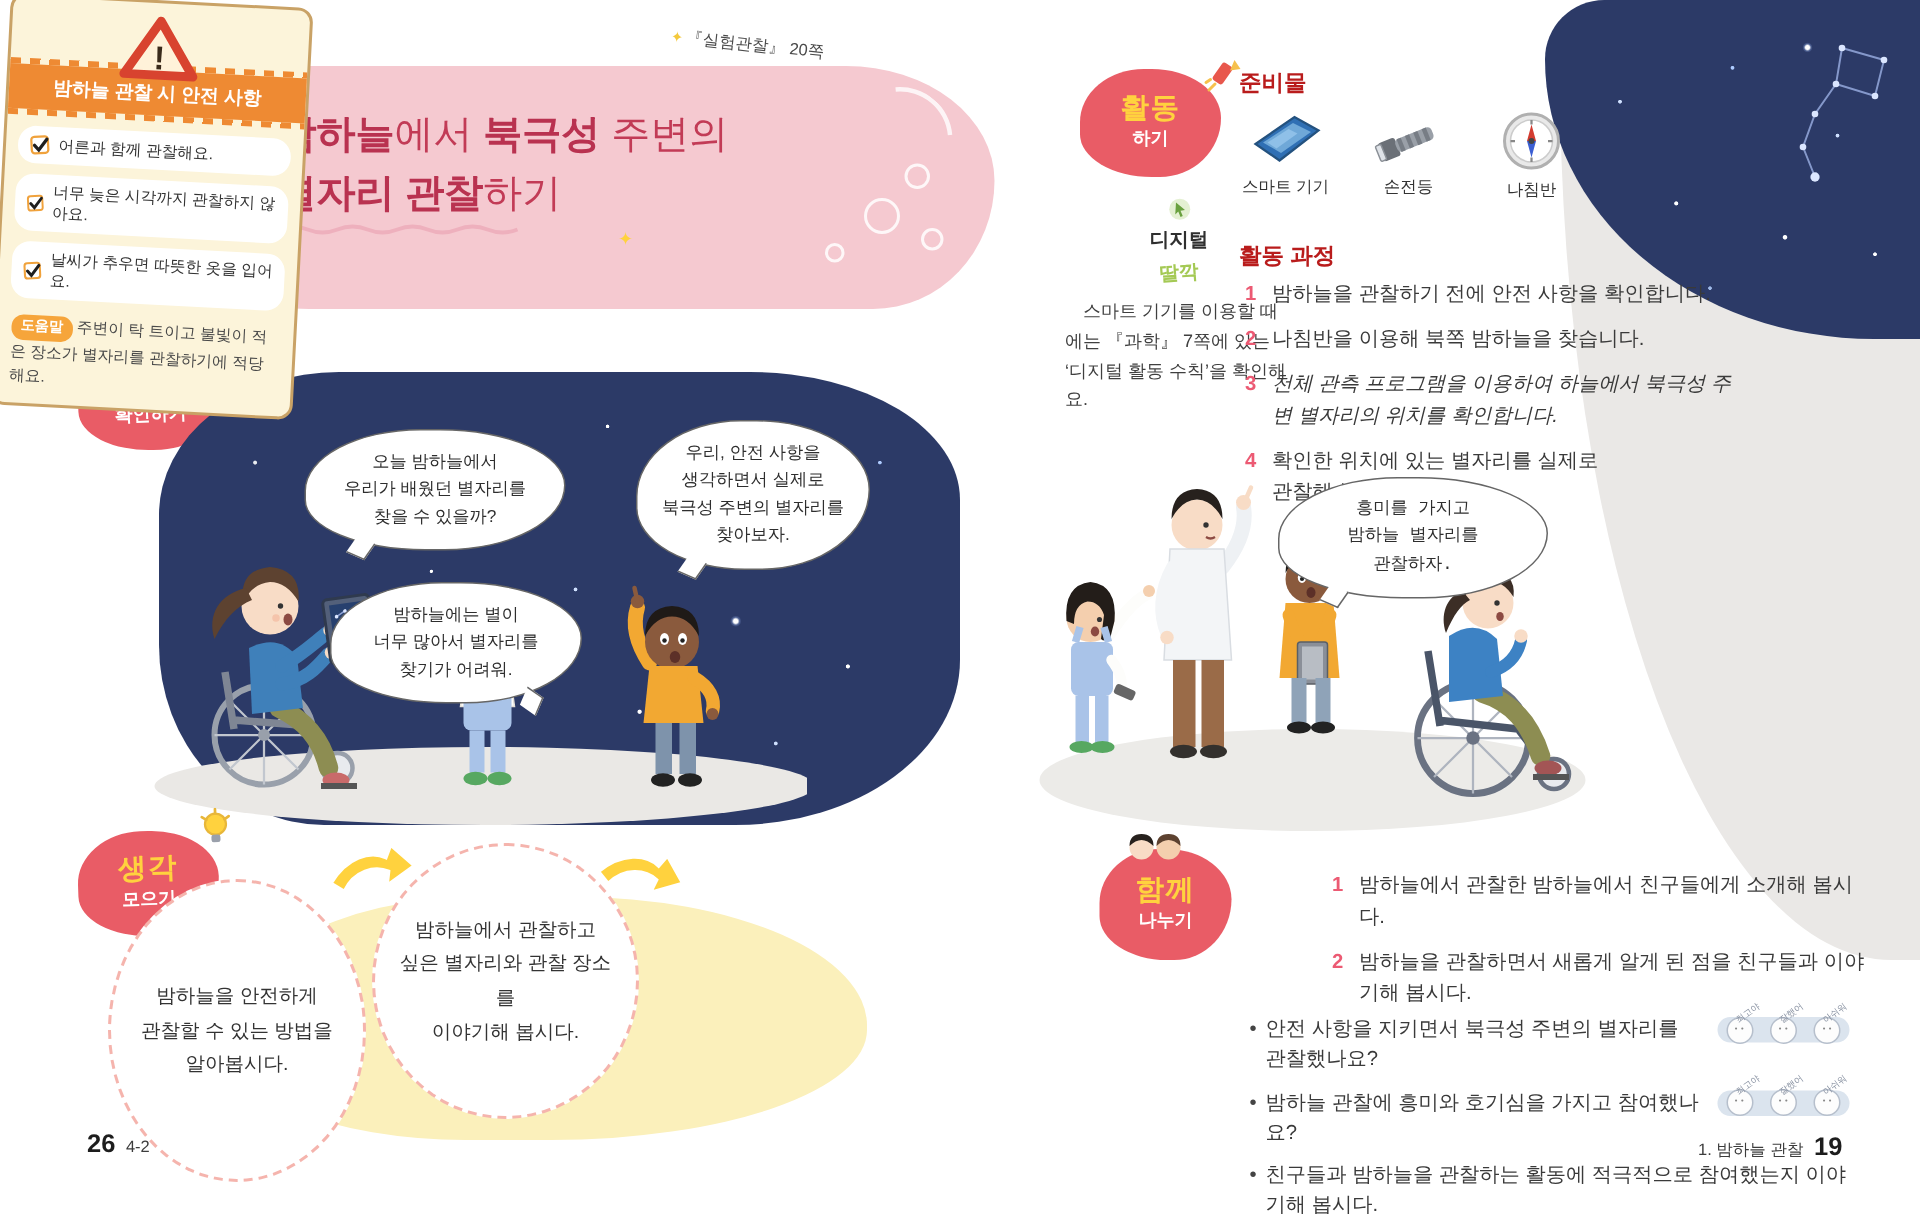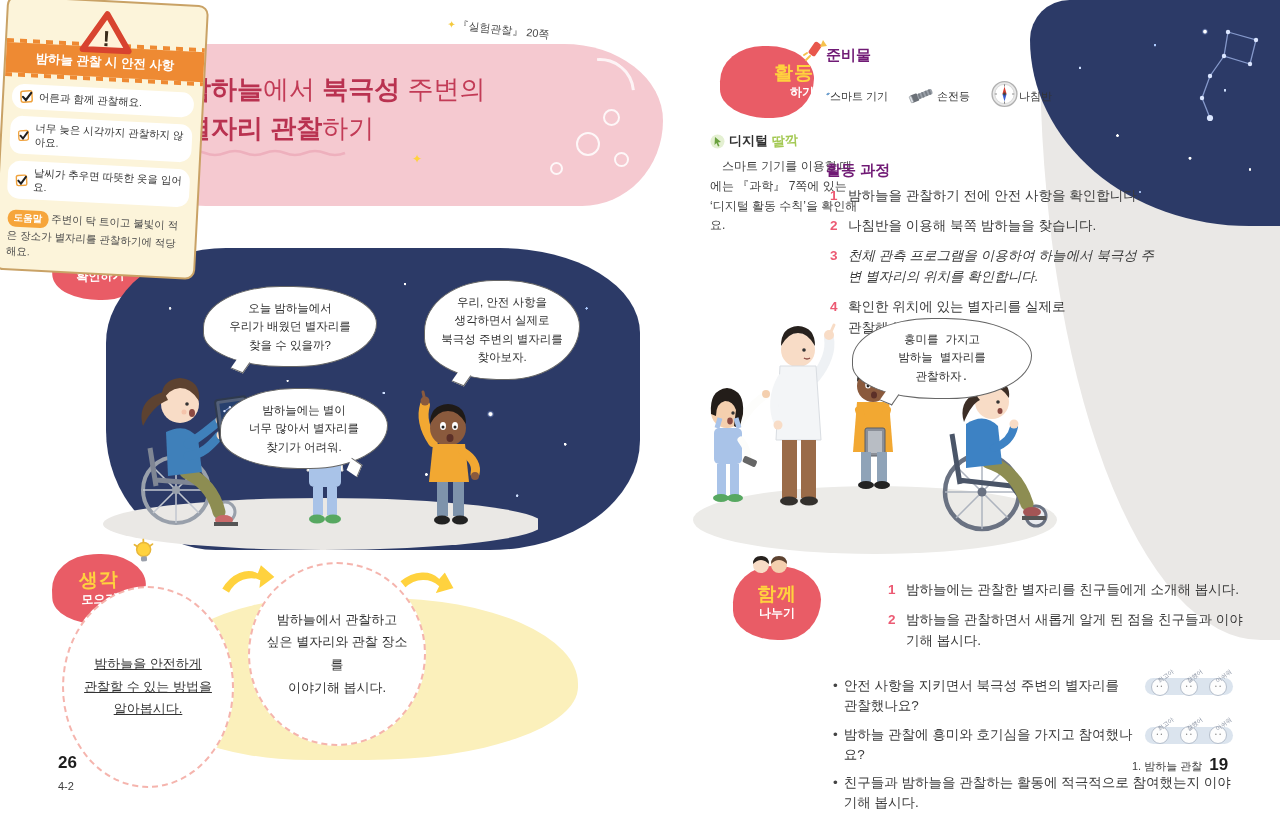--- a/index.html
+++ b/index.html
@@ -86,27 +86,27 @@
     border-top-left-radius:45px;border-bottom-left-radius:100% 94%;
     background-image:
       radial-gradient(circle at 20% 30%,#cfe0ff 0 1px,transparent 1.5px),
       radial-gradient(circle at 35% 60%,#fff 0 1.1px,transparent 1.6px),
       radial-gradient(circle at 50% 20%,#aecbff 0 1px,transparent 1.5px),
       radial-gradient(circle at 64% 70%,#fff 0 1.2px,transparent 1.8px),
       radial-gradient(circle at 78% 40%,#cfe0ff 0 1px,transparent 1.5px),
       radial-gradient(circle at 88% 75%,#fff 0 1px,transparent 1.5px),
       radial-gradient(circle at 44% 85%,#9fb9e8 0 1px,transparent 1.4px),
       radial-gradient(circle at 70% 14%,#fff 0 1.3px,rgba(160,190,255,.3) 2.4px,transparent 3.4px);}
-  #activity-badge{left:720px;top:46px;width:94px;height:72px;align-items:flex-end;}
-  .red-heading{position:absolute;font-size:15px;font-weight:800;color:#701a75;}
+  #activity-badge{left:720px;top:46px;width:94px;height:72px;}
+  .red-heading{position:absolute;font-size:15px;font-weight:800;color:#b91c1c;}
   #materials-row{left:826px;top:74px;display:flex;gap:20px;}
-  .mat-item{width:62px;display:flex;flex-direction:row;align-items:center;}
+  .mat-item{width:62px;display:flex;flex-direction:column;align-items:center;}
   .mat-item .lbl{font-size:11px;color:#333;margin-top:5px;white-space:nowrap;}
   #digital-note{left:710px;top:132px;width:152px;}
-  #digital-note .head{font-size:13px;font-weight:800;color:#2f2f2f;display:flex;align-items:center;gap:4px;}
+  #digital-note .head{font-size:13px;font-weight:800;color:#2f2f2f;display:flex;align-items:center;gap:4px;flex-direction:column;}
   #digital-note .head .accent{color:#a4c954;transform:rotate(-4deg);display:inline-block;}
   #digital-note .body{margin-top:7px;font-size:12px;line-height:1.65;color:#3f3f3f;text-indent:12px;}
   #steps{left:830px;top:186px;width:330px;}
   .step{display:flex;gap:7px;margin-bottom:9px;font-size:13.5px;line-height:1.55;color:#3a3a3a;}
   .step .num{color:#ec5a73;font-weight:800;min-width:11px;}
 
   
   #safety-card{left:1066px;top:270px;width:202px;background:#fcf4da;border:2px solid #c9a266;
     border-radius:10px;transform:rotate(3deg);box-sizing:border-box;padding-bottom:10px;z-index:5;}
   #safety-card .band{position:relative;background:#ee8a33;height:30px;margin-top:-8px;
@@ -295,36 +295,36 @@
   <div id="think-badge" class="blob-badge">
     <svg style="position:absolute;right:-10px;top:-14px;" width="22" height="26" viewBox="0 0 22 26">
       <circle cx="11" cy="11" r="7" fill="#ffd23e" stroke="#e8b73a" stroke-width="1.5"></circle>
       <rect x="8" y="18" width="6" height="5" rx="1.5" fill="#9aa0ab"></rect>
       <path d="M11 1 V4 M2 6 L5 8 M20 6 L17 8" stroke="#e8b73a" stroke-width="1.8" stroke-linecap="round"></path>
     </svg>
     <span class="t1">생각</span>
     <span class="t2">모으기</span>
   </div>
   <div id="think-bg" class="abs"></div>
-  <div class="think-circle preline" style="left:62px;top:586px;width:172px;height:202px;text-decoration:underline;">
+  <div class="think-circle preline" style="left:72px;top:586px;width:172px;height:202px;">
     <span>밤하늘을 안전하게
 관찰할 수 있는 방법을
 알아봅시다.</span></div>
   <div class="think-circle preline" style="left:248px;top:562px;width:178px;height:184px;">
     <span>밤하늘에서 관찰하고
 싶은 별자리와 관찰 장소를
 이야기해 봅시다.</span></div>
   <svg class="big-arrow" style="left:218px;top:562px;transform:rotate(-6deg);" viewBox="0 0 60 34">
     <path d="M2 24 C 14 8,30 5,40 11 L 44 3 L 58 18 L 39 29 L 41 20 C 32 15,18 17,10 30 Z" fill="#ffd23e" stroke="#fff" stroke-width="2"></path>
   </svg>
   <svg class="big-arrow" style="left:398px;top:564px;transform:rotate(14deg);" viewBox="0 0 60 34">
     <path d="M2 24 C 14 8,30 5,40 11 L 44 3 L 58 18 L 39 29 L 41 20 C 32 15,18 17,10 30 Z" fill="#ffd23e" stroke="#fff" stroke-width="2"></path>
   </svg>
 
-  <div class="footer" style="left:58px;top:753px;flex-direction:column;">
+  <div class="footer" style="left:58px;top:753px;">
     <span class="pagenum">26</span>
     <span class="foot-small">4-2</span>
   </div>
 
   <div id="gray-blob" class="abs"></div>
   <div id="right-sky" class="abs"></div>
   <svg class="abs" style="left:1158px;top:18px;" width="112" height="118" viewBox="0 0 112 118">
     <polyline points="70,14 98,22 92,46 66,38 70,14" stroke="#8fa3d6" stroke-width="1.3" fill="none" opacity=".9"></polyline>
     <polyline points="66,38 52,58 44,80 52,100" stroke="#8fa3d6" stroke-width="1.3" fill="none" opacity=".9"></polyline>
     <g fill="#dbe6ff">
@@ -545,21 +545,21 @@
         <path d="M4 10 Q4 2 12 2 Q20 2 20 10 Q16 6 12 6 Q8 6 4 10Z" fill="#27211d"></path>
       <circle cx="30" cy="11" r="8" fill="#f4cfae"></circle>
         <path d="M22 10 Q22 2 30 2 Q38 2 38 10 Q34 6 30 6 Q26 6 22 10Z" fill="#5d4230"></path>
     </svg>
     <span class="t1">함께</span>
     <span class="t2">나누기</span>
   </div>
   <div id="share-items" class="abs">
     <div class="step">
       <span class="num">1</span>
-        <span>밤하늘에는 관찰한 별자리를 친구들에게 소개해 봅시다.</span>
+        <span>밤하늘에서 관찰한 밤하늘에서 친구들에게 소개해 봅시다.</span>
       </div>
     <div class="step">
       <span class="num">2</span>
         <span>밤하늘을 관찰하면서 새롭게 알게 된 점을 친구들과 이야기해 봅시다.</span>
       </div>
   </div>
 
   <div id="review-items" class="abs">
     <div class="review-row">
       <span class="bullet">•</span>

